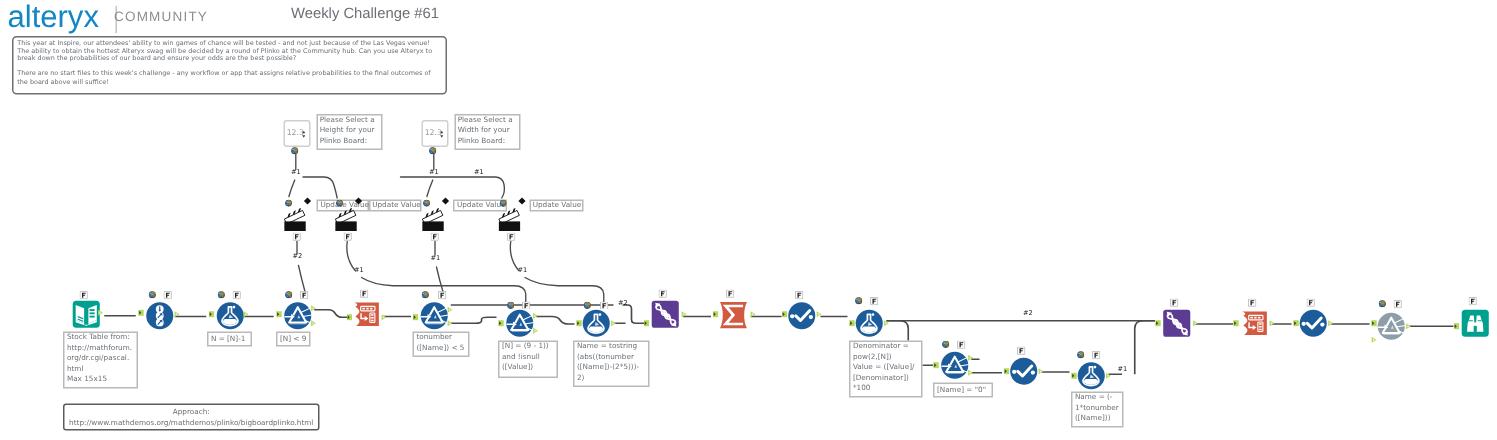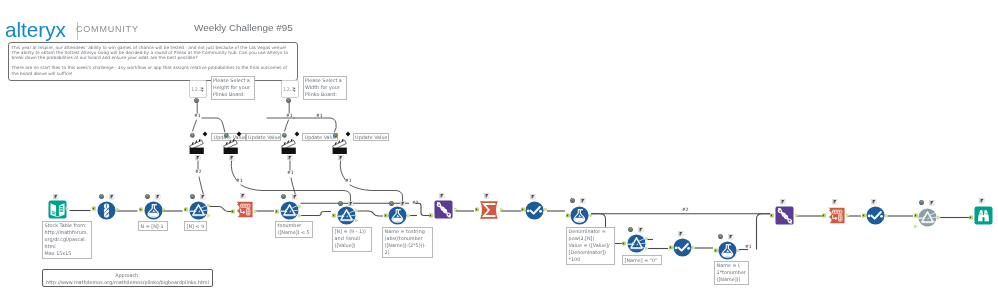--- a/index.html
+++ b/index.html
@@ -1,19 +1,19 @@
 <!DOCTYPE html>
 <html><head>
 <meta charset="utf-8">
 <title>Weekly Challenge #73</title>
 <style>
   html,body{margin:0;padding:0;background:#ffffff;}
   body{width:998px;height:293px;overflow:hidden;font-family:"Liberation Sans",sans-serif;}
   #canvas{position:relative;width:998px;height:293px;background:#fff;}
-  .abs{position:absolute;margin-top:18px;}
+  .abs{position:absolute;}
 
   
   #logo{left:5px;top:1px;font-size:20.7px;line-height:22px;color:#1287c4;}
   #logo-div{left:77px;top:4px;width:1px;height:18px;background:#c3c3c3;}
   #logo-sub{left:76px;top:6px;font-size:9px;letter-spacing:0.8px;color:#8e8e8e;line-height:11px;}
   #wc-title{left:194px;top:4px;font-size:9.9px;color:#6c7075;line-height:11px;}
 
   
   #introbox{left:8px;top:24px;width:290px;height:39px;border:1px solid #6f6f6f;
             border-radius:3px;box-sizing:border-box;background:#fff;padding:1.5px 2.5px;}
@@ -45,21 +45,21 @@
   #wires{position:absolute;left:0;top:0;width:998px;height:293px;}
 </style>
 </head>
 <body>
 
 <div id="canvas">
 
   <div class="abs" id="logo">alteryx</div>
   <div class="abs" id="logo-div"></div>
   <div class="abs" id="logo-sub">COMMUNITY</div>
-  <div class="abs" id="wc-title">Weekly Challenge #95</div>
+  <div class="abs" id="wc-title">Weekly Challenge #61</div>
 
   <div class="abs" id="introbox">
     <p>This year at Inspire, our attendees' ability to win games of chance will be tested - and not just because of the Las Vegas venue! The ability to obtain the hottest Alteryx swag will be decided by a round of Plinko at the Community hub. Can you use Alteryx to break down the probabilities of our board and ensure your odds are the best possible?</p>
     <div class="sp"></div>
     <p>There are no start files to this week's challenge - any workflow or app that assigns relative probabilities to the final outcomes of the board above will suffice!</p>
   </div>
 
   <svg id="wires" viewBox="0 0 998 293" width="998" height="293" fill="none" stroke="#4a4a4a" stroke-width="1.1">
     <g stroke-linecap="butt">
 

